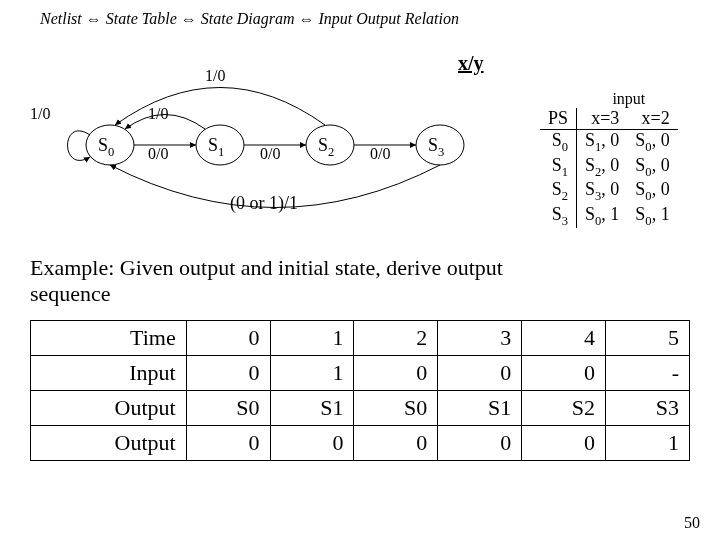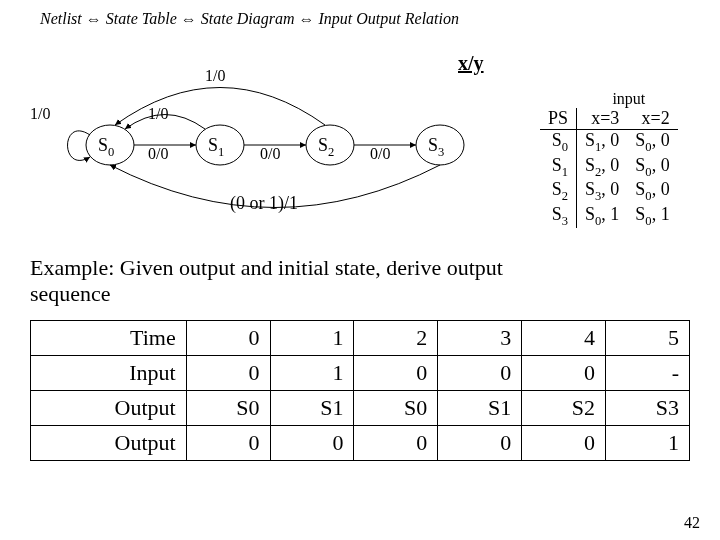--- a/index.html
+++ b/index.html
@@ -216,13 +216,13 @@
     <td>0</td>
     <td>0</td>
     <td>0</td>
     <td>0</td>
     <td>0</td>
     <td>1</td>
   </tr>
 </tbody>
   </table>
 
-<div class="pnum">42</div>
+<div class="pnum">50</div>
 
 </body></html>

